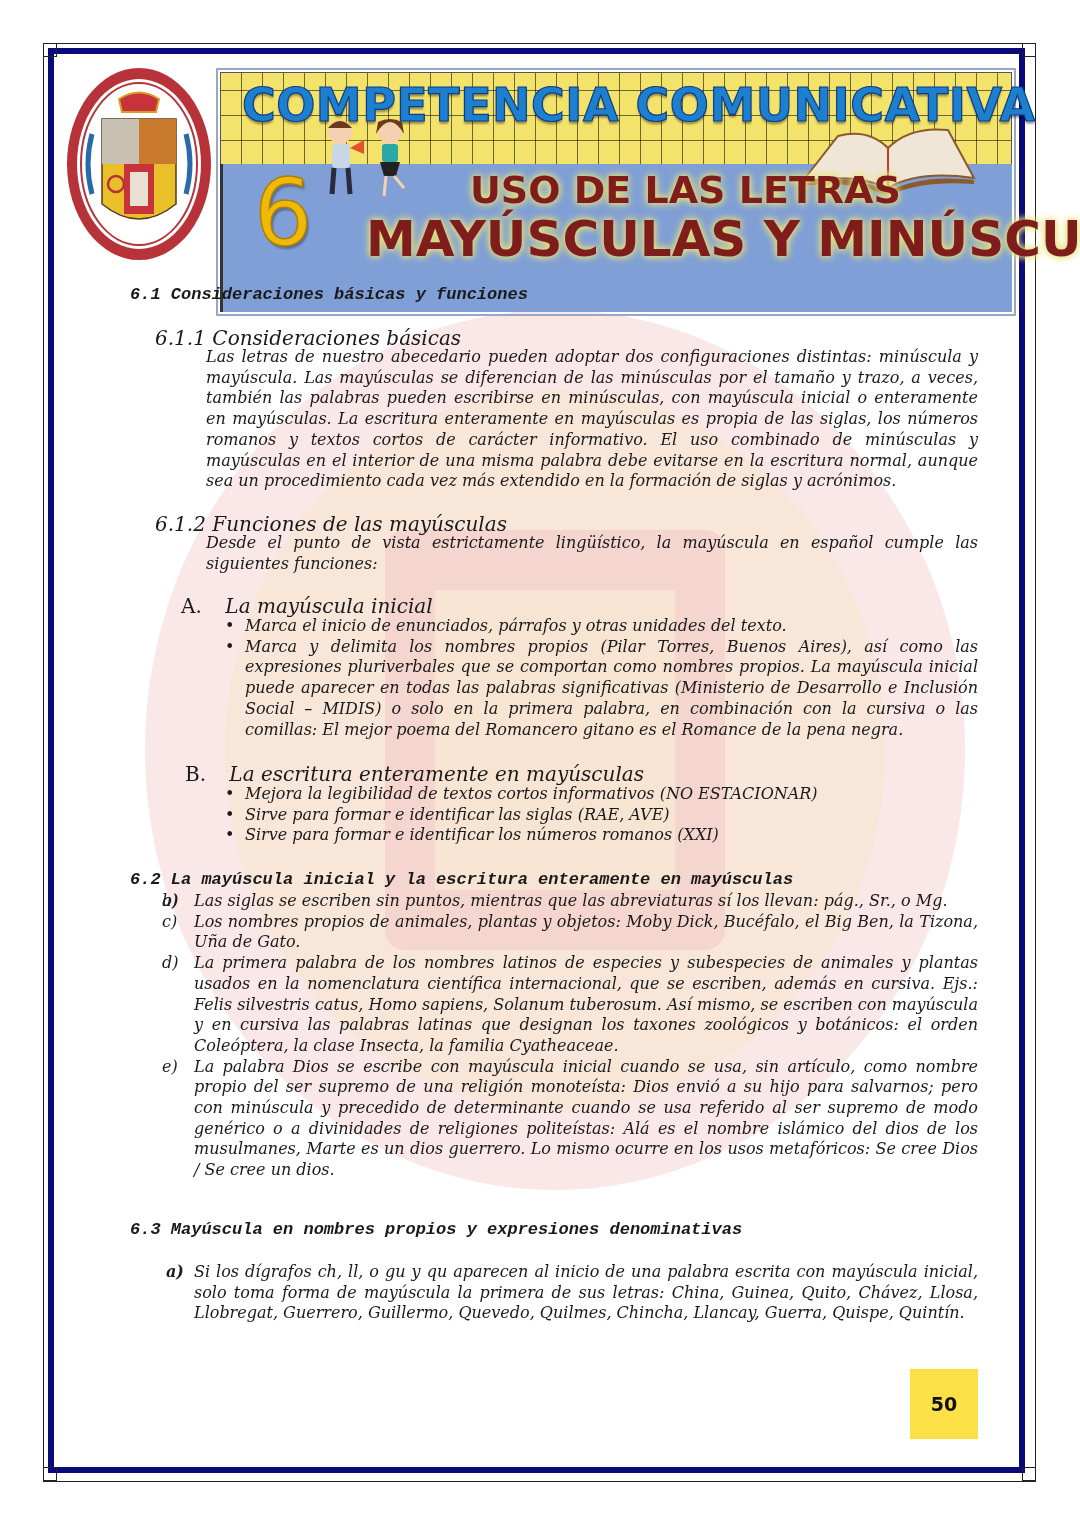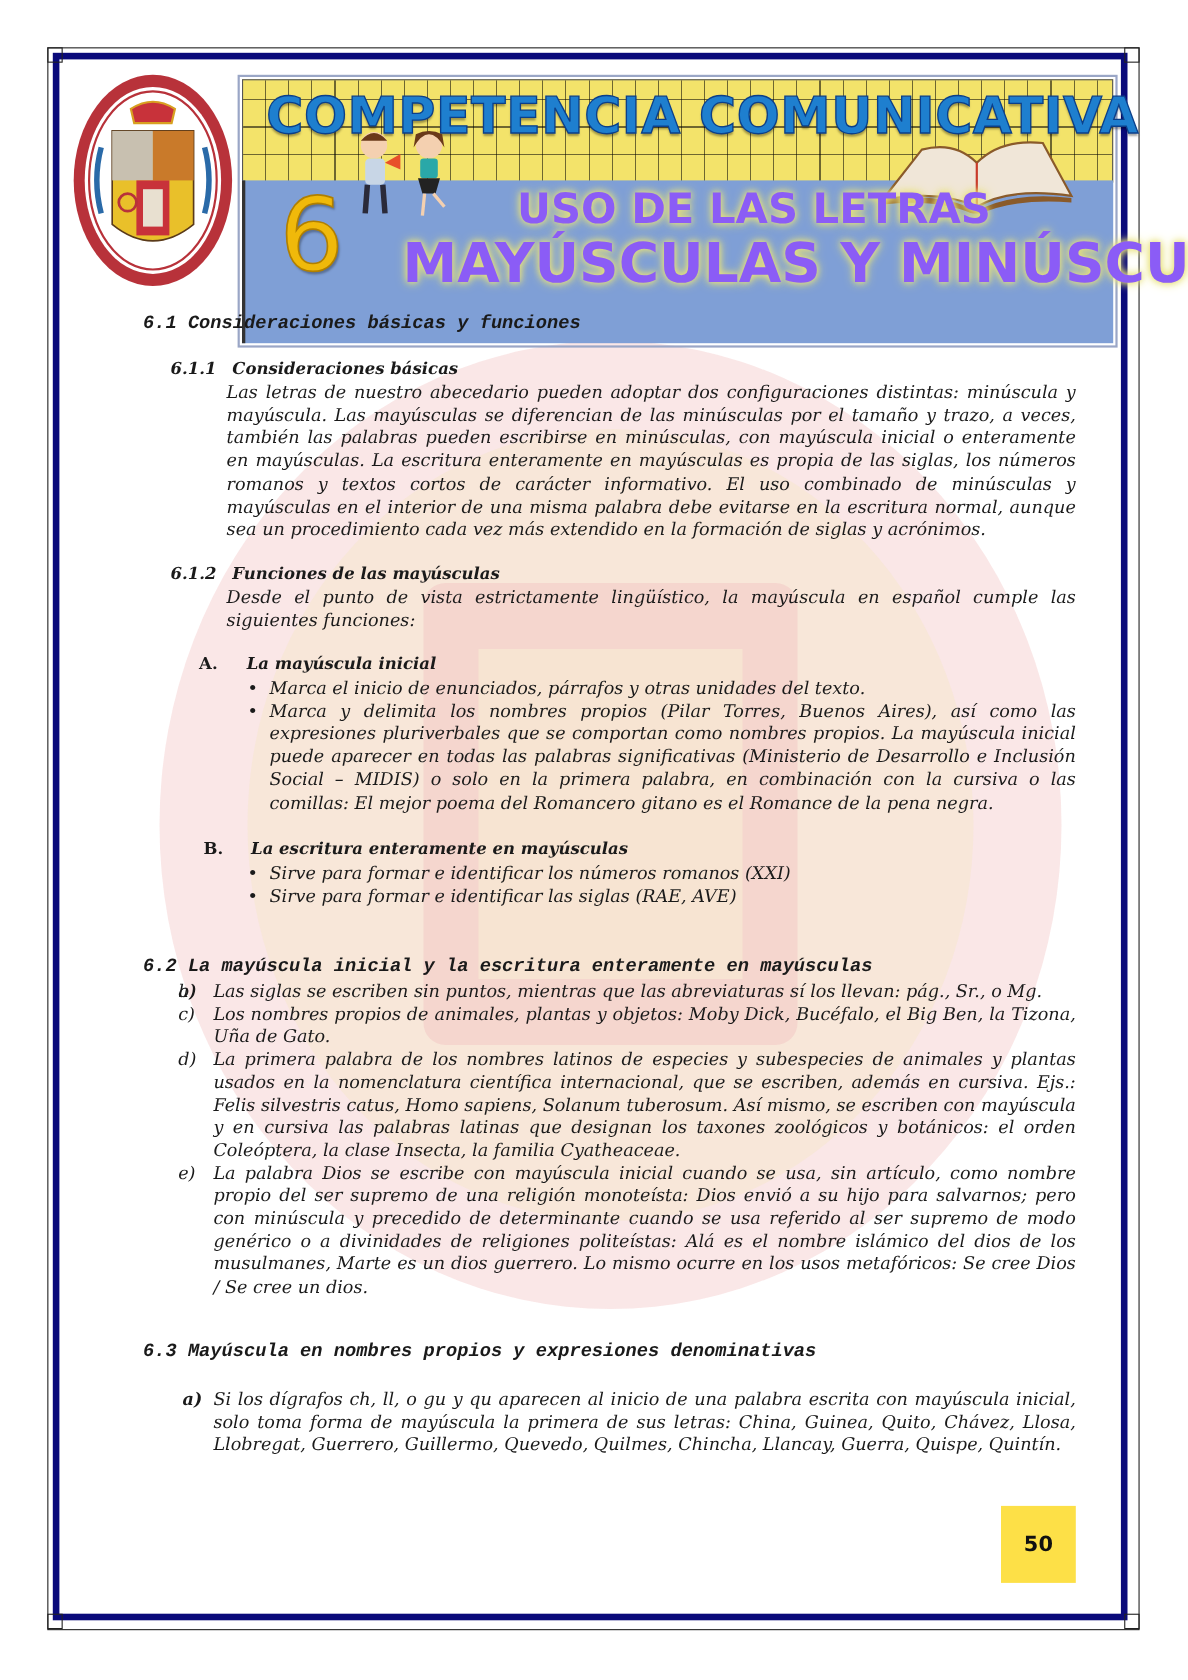--- a/index.html
+++ b/index.html
@@ -18,30 +18,30 @@
   .banner { position:absolute; left:216px; top:68px; width:800px; height:248px; border:2px solid #9aa6c6; box-sizing:border-box; }
   .banner-top { position:absolute; left:2px; top:2px; right:2px; height:92px; background:#f3e36a;
     background-image:
       repeating-linear-gradient(90deg, transparent 0 20px, rgba(0,0,0,0.55) 20px 21px),
       repeating-linear-gradient(0deg, transparent 0 24px, rgba(0,0,0,0.55) 24px 25px);
     border:1px solid #555; }
   .banner-bottom { position:absolute; left:2px; top:94px; right:2px; bottom:2px; background:#7f9fd6; border-left:3px solid #333; }
   .banner-title { position:absolute; left:24px; top:8px; font-family:"DejaVu Sans", sans-serif; font-weight:bold; font-size:46px; letter-spacing:0.5px; color:#1e7fcf;
     -webkit-text-stroke:1.2px #0b3f8a; text-shadow:0 3px 2px rgba(0,0,0,0.35); white-space:nowrap; }
   .chapter-num { position:absolute; left:36px; top:90px; font-family:"DejaVu Sans", sans-serif; font-size:92px; color:#f0b90a; -webkit-text-stroke:1.5px #b07f00; text-shadow:2px 3px 2px rgba(0,0,0,0.3); }
-  .subtitle { position:absolute; font-family:"DejaVu Sans", sans-serif; font-weight:bold; color:#8b5cf6; text-shadow:0 0 6px #e8e27a, 0 0 10px #e8e27a; white-space:nowrap; }
+  .subtitle { position:absolute; font-family:"DejaVu Sans", sans-serif; font-weight:bold; color:#7f1d1d; text-shadow:0 0 6px #e8e27a, 0 0 10px #e8e27a; white-space:nowrap; }
   .subtitle.l1 { left:252px; top:98px; font-size:38px; }
   .subtitle.l2 { left:148px; top:140px; font-size:50px; }
   .characters { position:absolute; left:100px; top:40px; width:110px; height:100px; }
   .book { position:absolute; left:580px; top:52px; width:180px; height:72px; }
 
   
   .content { position:absolute; left:0; top:0; width:1080px; }
   .h1 { position:absolute; font-weight:bold; font-style:italic; font-size:17px; white-space:nowrap;font-family:Liberation Mono, monospace; }
-  .h2 { position:absolute; font-weight:bold; font-style:italic; font-size:15px; white-space:nowrap; }
+  .h2 { position:absolute; font-weight:normal; font-style:italic; font-size:20px; white-space:nowrap; }
   .num { display:inline-block; }
   .para { position:absolute; font-style:italic; font-size:16px; line-height:20.7px; text-align:justify; }
   .bullets { position:absolute; margin:0; padding:0; list-style:none; font-style:italic; font-size:16px; line-height:20.7px; }
   .bullets li { position:relative; padding-left:26px; text-align:justify;font-style:italic; }
   .bullets li::before { content:"\2022"; position:absolute; left:6px; top:0; font-style:normal; }
   .alist { position:absolute; margin:0; padding:0; list-style:none; font-style:italic; font-size:16px; line-height:20.7px; }
   .alist li { position:relative; padding-left:32px; text-align:justify; }
   .alist li .mark { position:absolute; left:0; top:0; }
   .page-num-box { position:absolute; left:910px; top:1369px; width:68px; height:70px; background:#fde047; display:flex; align-items:center; justify-content:center;
     font-family:"DejaVu Sans", sans-serif; font-weight:bold; font-size:19px; color:#111; }
@@ -127,22 +127,23 @@
   <ul class="bullets" style="left:219px;top:616px;width:759px;">
     <li>Marca el inicio de enunciados, párrafos y otras unidades del texto.</li>
     <li>Marca y delimita los nombres propios (Pilar Torres, Buenos Aires), así como las expresiones pluriverbales que se comportan como nombres propios. La mayúscula inicial puede aparecer en todas las palabras significativas (Ministerio de Desarrollo e Inclusión Social – MIDIS) o solo en la primera palabra, en combinación con la cursiva o las comillas: El mejor poema del Romancero gitano es el Romance de la pena negra.</li>
   </ul>
 
   <div class="h2" style="left:185px;top:762px;">
     <span class="num" style="width:38px;font-style:normal;">B.</span>
     <span>La escritura enteramente en mayúsculas</span>
   </div>
   <ul class="bullets" style="left:219px;top:784px;width:759px;">
+    <li>Mejora la legibilidad de textos cortos informativos (NO ESTACIONAR)</li>
+    <li>Sirve para formar e identificar las siglas (RAE, AVE)</li>
     <li>Sirve para formar e identificar los números romanos (XXI)</li>
-    <li>Sirve para formar e identificar las siglas (RAE, AVE)</li>
   </ul>
 
   <div class="h1" style="left:130px;top:870px;">6.2 La mayúscula inicial y la escritura enteramente en mayúsculas</div>
   <ul class="alist" style="left:162px;top:891px;width:816px;">
     <li><span class="mark">a)</span></li>
     <li><span class="mark">b)</span><span>Las siglas se escriben sin puntos, mientras que las abreviaturas sí los llevan: pág., Sr., o Mg.</span></li>
     <li><span class="mark">c)</span><span>Los nombres propios de animales, plantas y objetos: Moby Dick, Bucéfalo, el Big Ben, la Tizona, Uña de Gato.</span></li>
     <li><span class="mark">d)</span><span>La primera palabra de los nombres latinos de especies y subespecies de animales y plantas usados en la nomenclatura científica internacional, que se escriben, además en cursiva. Ejs.: Felis silvestris catus, Homo sapiens, Solanum tuberosum. Así mismo, se escriben con mayúscula y en cursiva las palabras latinas que designan los taxones zoológicos y botánicos: el orden Coleóptera, la clase Insecta, la familia Cyatheaceae.</span></li>
     <li><span class="mark">e)</span><span>La palabra Dios se escribe con mayúscula inicial cuando se usa, sin artículo, como nombre propio del ser supremo de una religión monoteísta: Dios envió a su hijo para salvarnos; pero con minúscula y precedido de determinante cuando se usa referido al ser supremo de modo genérico o a divinidades de religiones politeístas: Alá es el nombre islámico del dios de los musulmanes, Marte es un dios guerrero. Lo mismo ocurre en los usos metafóricos: Se cree Dios / Se cree un dios.</span></li>
   </ul>

